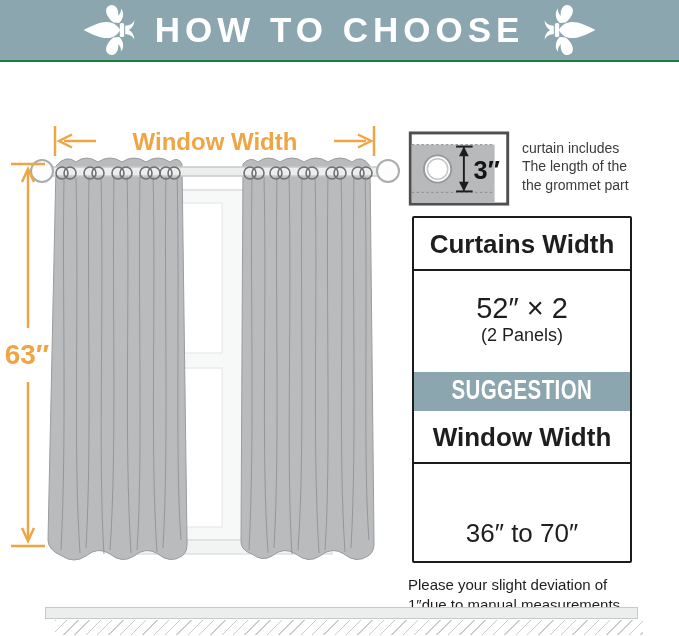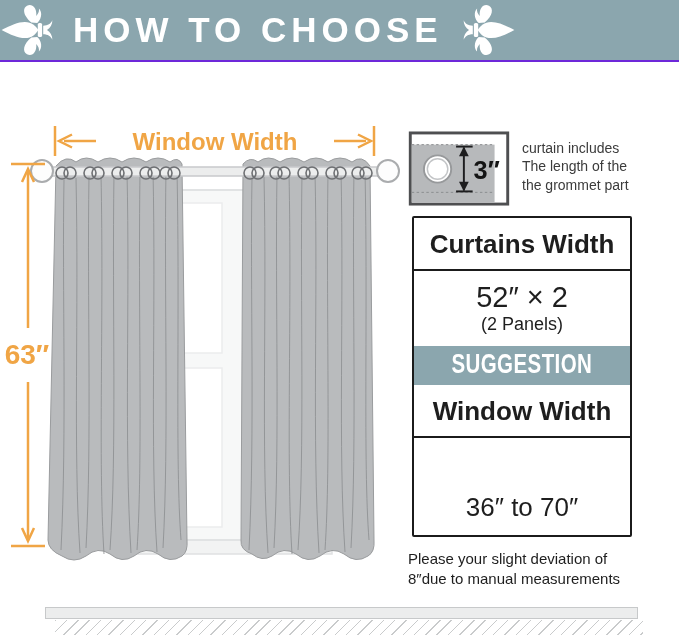--- a/index.html
+++ b/index.html
@@ -11,22 +11,22 @@
   }
   html,body{margin:0;padding:0;background:#fff;}
   .stage{
     position:relative;width:679px;height:636px;background:#ffffff;overflow:hidden;
     font-family:"Liberation Sans","DejaVu Sans",sans-serif;color:var(--color-text-dark);
   }
   
   .header{
     position:absolute;left:0;top:0;right:0;height:60px;
     background:var(--color-header-bg);
-    border-bottom:2px solid #6d28d9;
-    display:flex;align-items:center;justify-content:flex-start;gap:19px;
+    border-bottom:2px solid #15803d;
+    display:flex;align-items:center;justify-content:center;gap:19px;
   }
   .header-title{
     color:#fff;font-size:35px;font-weight:bold;letter-spacing:5px;white-space:nowrap;
   }
   .fleur{width:54px;height:54px;flex:0 0 auto;}
   .fleur.left{transform:rotate(-90deg);}
   .fleur.right{transform:rotate(90deg);}
   .fleur path,.fleur rect{fill:#ffffff;}
   
   .diagram{position:absolute;left:0;top:110px;}
@@ -42,22 +42,22 @@
   .grommet-svg{flex:0 0 auto;}
   .grommet-svg text{font-family:"Liberation Sans","DejaVu Sans",sans-serif;}
   .side-note{font-size:14px;line-height:1.32;color:#3b3b3b;padding-top:8px;}
   .add-note{margin-top:7px;font-size:14px;color:#222;white-space:nowrap;}
   .size-box{
     margin:9px 0 0 4px;width:216px;background:#fff;text-align:center;
     border:2.5px solid #1b1b1b;border-radius:2px;overflow:hidden;
   }
   .box-title{font-weight:bold;font-size:26px;padding:11px 0 9px;}
   .hr{border-top:2px solid #1b1b1b;}
-  .box-value-main{font-size:29px;padding-top:10px;}
-  .box-subvalue{font-size:18px;padding-bottom:11px;}
+  .box-value-main{font-size:29px;padding-top:10px;margin-top:11px;}
+  .box-subvalue{font-size:18px;padding-bottom:26px;}
   .suggestion-band{
     background:var(--color-suggestion-bg);color:#fff;font-weight:bold;font-size:25px;
     padding:4px 0 7px;line-height:1.1;
   }
   .suggestion-band .cond{display:inline-block;transform:scale(.82,1.1);letter-spacing:.5px;}
   .box-value-last{font-size:26px;padding:9px 0 12px;margin-top:45px;}
   .footnote{margin-top:12px;font-size:15px;line-height:1.38;color:#1e1e1e;white-space:nowrap;}
   
   .floor-bar{
     position:absolute;left:45px;top:607px;width:593px;height:12px;
@@ -214,20 +214,20 @@
       <div class="suggestion-band">
         <span class="cond">SUGGESTION</span>
       </div>
       <div class="box-title">Window Width</div>
       <div class="hr"></div>
       <div class="box-value-last">36″ to 70″</div>
     </div>
 
     <div class="footnote">
       <div>Please your slight deviation of</div>
-      <div>8″due to manual measurements</div>
+      <div>1″due to manual measurements</div>
     </div>
   </div>
 
   <div class="floor-bar"></div>
   <div class="floor-hatch"></div>
 
 </div>
 
 </body></html>

